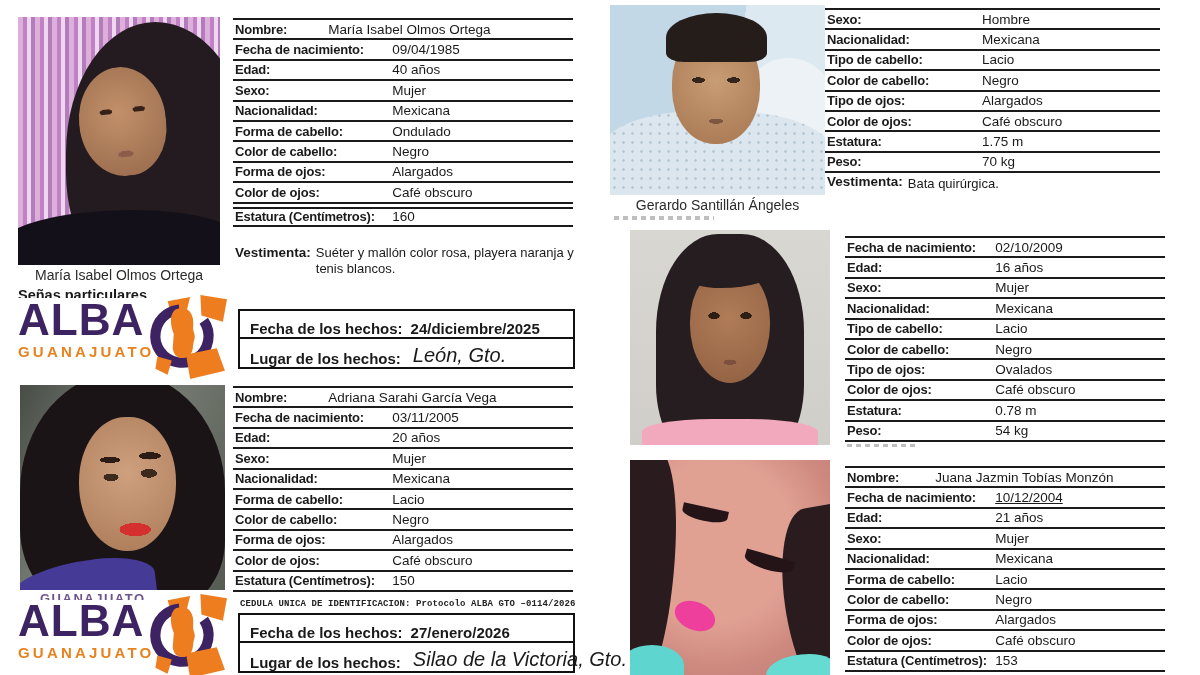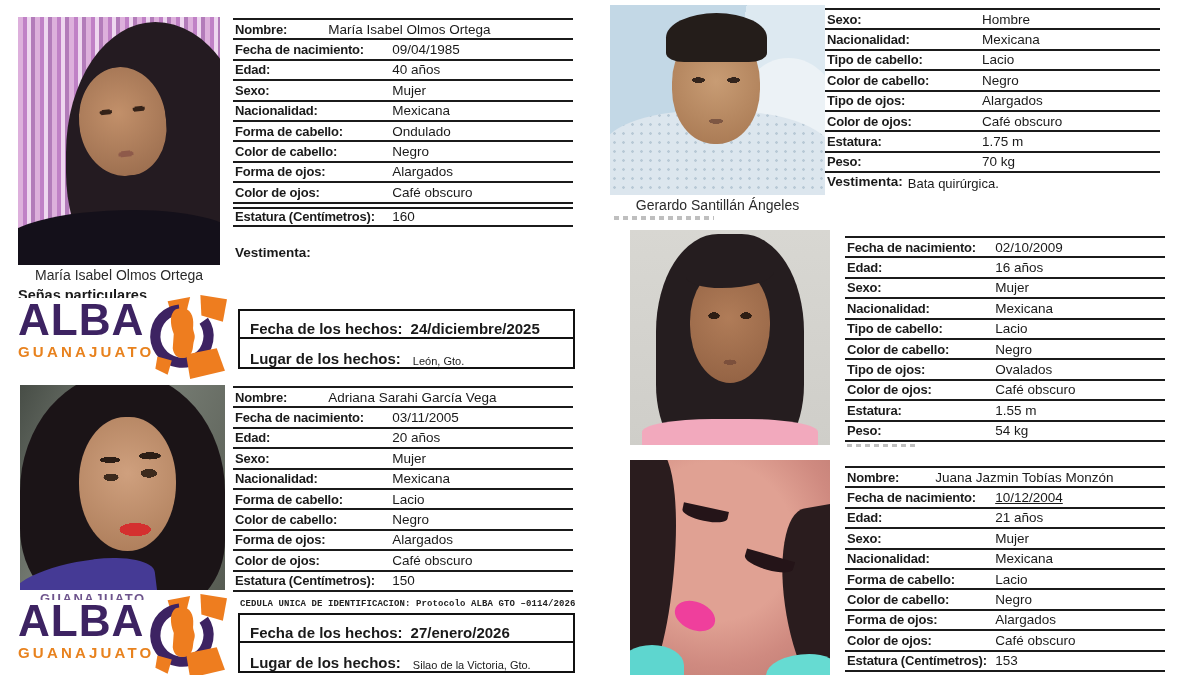--- a/index.html
+++ b/index.html
@@ -22,21 +22,21 @@
   .vest { position:absolute; display:flex; align-items:flex-start; }
   .vest .vlbl { font-weight:bold; font-size:13.5px; white-space:nowrap; }
   .vest .vval { font-size:13px; padding-left:5px; line-height:1.25; max-width:300px; }
 
   
   .ibox { position:absolute; border:2.5px solid #111; background:#fff; }
   .ibox .irow { display:flex; align-items:flex-end; height:28px; padding:0 10px; }
   .ibox .irow:first-child { border-bottom:2px solid #111; }
   .ilbl { font-weight:bold; font-size:15px; white-space:nowrap; }
   .ival-b { font-weight:bold; font-size:15px; padding-left:8px; white-space:nowrap; }
-  .ival-n { font-size:11px; padding-left:12px; white-space:nowrap; }
+  .ival-n { font-size:20px; padding-left:12px; white-space:nowrap;font-style:italic; }
 
   .cedula { position:absolute; font-size:9px; font-weight:bold; color:#222; white-space:nowrap; letter-spacing:0.1px;font-family:Liberation Mono, monospace; }
 
   
   .caption { position:absolute; text-align:center; font-size:14px; color:#2b2b2b; }
   .senas { position:absolute; font-weight:bold; font-size:14.5px; height:11px; overflow:hidden; }
   .remnant { position:absolute; opacity:.55; background:repeating-linear-gradient(90deg,#8a8a8a 0 5px,transparent 5px 9px); }
 
   
   .logo { position:absolute; width:215px; background:#fff; }
@@ -201,20 +201,21 @@
       </div>
 
       <div class="row">
         <span class="lbl">Estatura (Centímetros):</span>
         <span class="val">160</span>
       </div>
 
     </div>
   <div class="vest" style="left:235px; top:245px; width:345px;">
     <span class="vlbl">Vestimenta:</span>
+    <span class="vval">Suéter y mallón color rosa, playera naranja y tenis blancos.</span>
   </div>
 
   <div class="ibox" style="left:238px; top:309px; width:337px;">
     <div class="irow">
       <span class="ilbl">Fecha de los hechos:</span>
       <span class="ival-b">24/diciembre/2025</span>
     </div>
     <div class="irow">
       <span class="ilbl">Lugar de los hechos:</span>
       <span class="ival-n">León, Gto.</span>
@@ -397,21 +398,21 @@
         <span class="val">Ovalados</span>
       </div>
 
       <div class="row">
         <span class="lbl">Color de ojos:</span>
         <span class="val">Café obscuro</span>
       </div>
 
       <div class="row">
         <span class="lbl">Estatura:</span>
-        <span class="val">1.55 m</span>
+        <span class="val">0.78 m</span>
       </div>
 
       <div class="row">
         <span class="lbl">Peso:</span>
         <span class="val">54 kg</span>
       </div>
     </div>
   <div class="remnant" style="left:847px; top:444px; width:70px; height:3px;"></div>
 
   <div class="tbl has-name t-juana" style="left:845px; top:466px; width:320px;">

